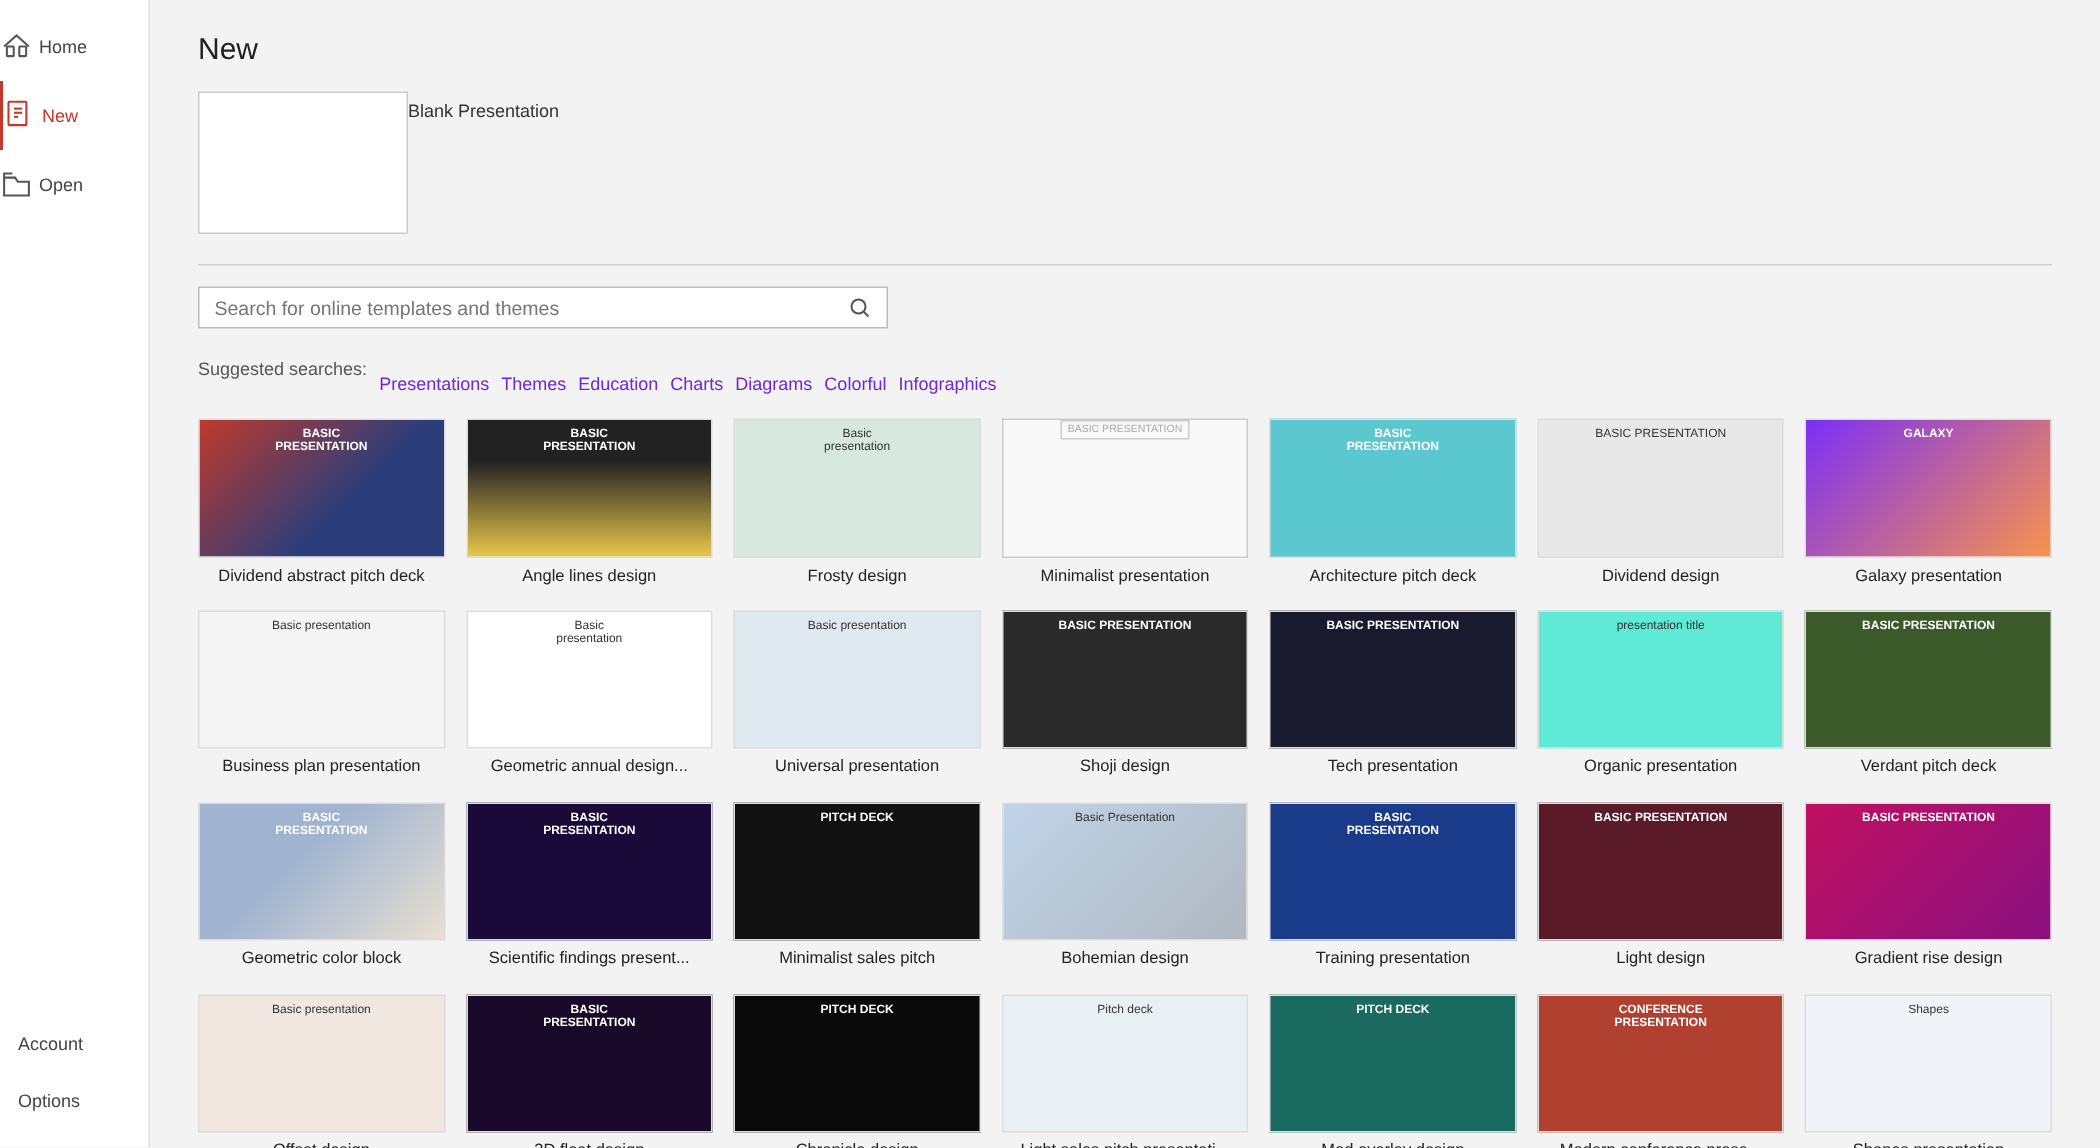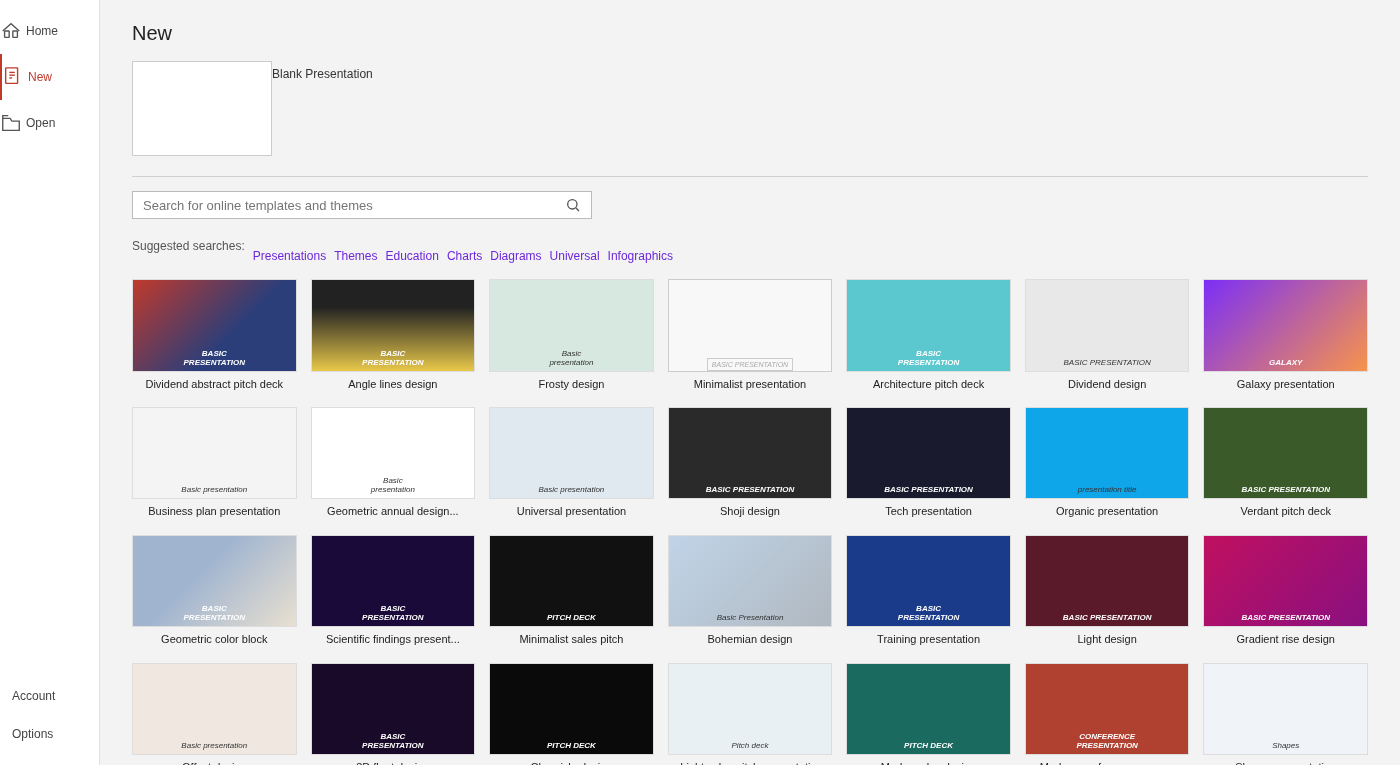--- a/index.html
+++ b/index.html
@@ -126,25 +126,24 @@
       align-items: center;
       cursor: pointer;
     }
     .template-thumb {
       width: 100%;
       aspect-ratio: 16/9;
       overflow: hidden;
       border: 1px solid #ddd;
       background: #eee;
       display: flex;
-      align-items: flex-end;
+      align-items: flex-start;
       justify-content: center;
       font-size: 9px;
       position: relative;
-      font-style: italic;
     }
     .template-label {
       margin-top: 5px;
       font-size: 11px;
       color: #222;
       text-align: center;
       line-height: 1.3;
       width: 100%;
     }
 
@@ -154,21 +153,21 @@
     .t-frosty { background: #d6e8e0; }
     .t-minimalist { background: #f8f8f8; border: 1px solid #ccc; }
     .t-arch { background: #5bc8d0; }
     .t-dividend { background: #e8e8e8; }
     .t-galaxy { background: linear-gradient(135deg, #7b2ff7, #f7934c); }
     .t-bizplan { background: #f4f4f4; }
     .t-geometric { background: #fff; }
     .t-universal { background: #e0e8f0; }
     .t-shoji { background: #2a2a2a; }
     .t-tech { background: #1a1a2e; }
-    .t-organic { background: #0ea5e9; }
+    .t-organic { background: #5eead4; }
     .t-verdant { background: #3a5a2a; }
     .t-geocolorblock { background: linear-gradient(135deg, #a0b4d0 40%, #e8e0d0 100%); }
     .t-scientific { background: #1a0a3a; }
     .t-minisales { background: #111; }
     .t-bohemian { background: linear-gradient(135deg, #c0d4e8, #b0b8c0); }
     .t-training { background: #1a3a8a; }
     .t-leaf { background: #5a1a2a; }
     .t-gradient { background: linear-gradient(135deg, #c01060, #8a1080); }
     .t-offset { background: #f0e8e0; }
     .t-float3d { background: #1a0a2a; }
@@ -238,21 +237,21 @@
       </svg>
   </div>
 
   <div class="suggested">
     <span class="suggested-label">Suggested searches:</span>
     <a class="suggested-tag">Presentations</a>
     <a class="suggested-tag">Themes</a>
     <a class="suggested-tag">Education</a>
     <a class="suggested-tag">Charts</a>
     <a class="suggested-tag">Diagrams</a>
-    <a class="suggested-tag">Universal</a>
+    <a class="suggested-tag">Colorful</a>
     <a class="suggested-tag">Infographics</a>
   </div>
 
   <div class="templates-grid" id="templates-grid">
   <div class="template-item">
         <div class="template-thumb t-colorful">
           <span class="thumb-text-white" style="white-space: pre;">BASIC
 PRESENTATION</span>
         </div>
         <span class="template-label">Dividend abstract pitch deck</span>

